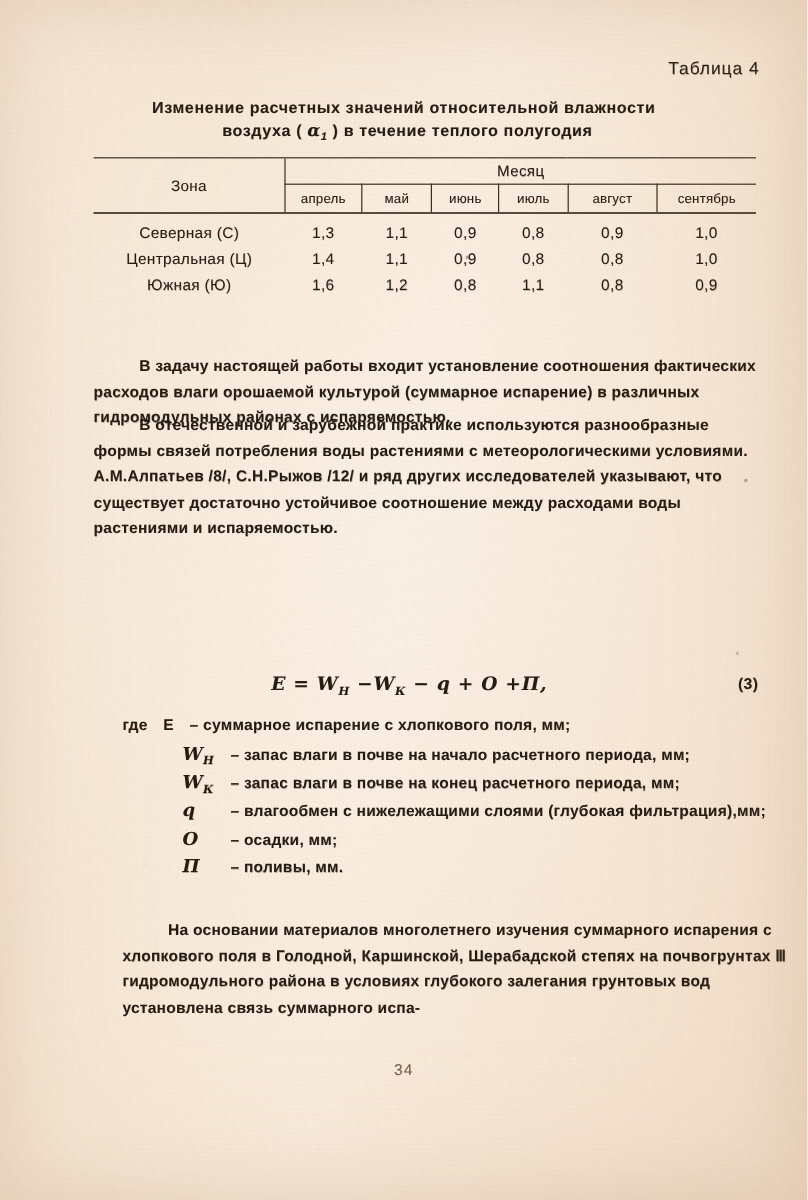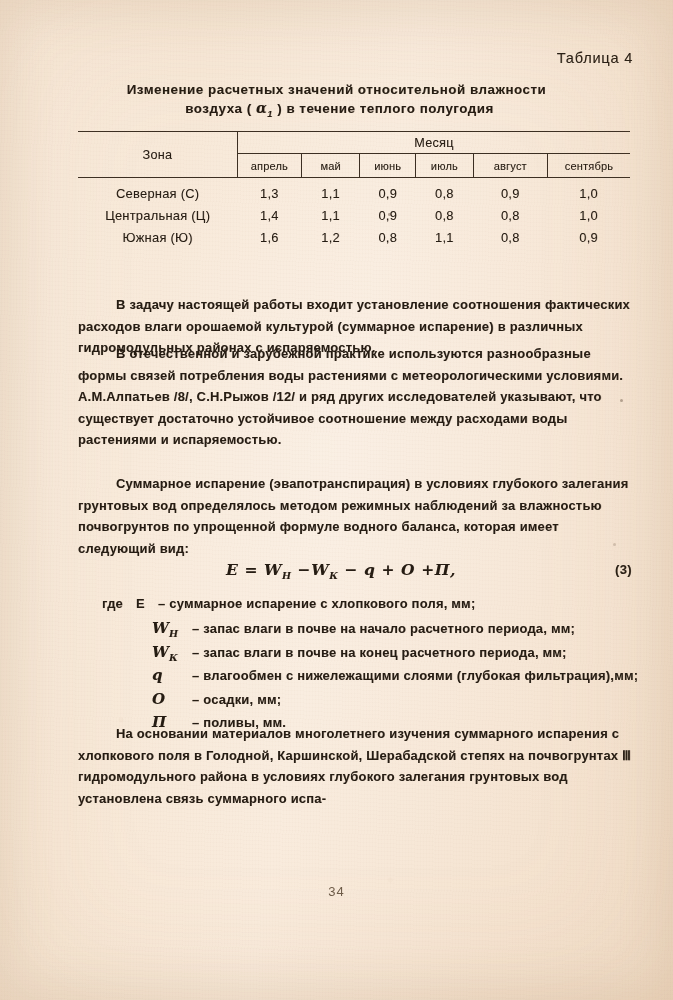--- a/index.html
+++ b/index.html
@@ -135,21 +135,21 @@
     white-space: normal;
     text-align: left;
     color: #241b12;
     text-shadow: 0.35px 0.25px 0 rgba(60,44,30,0.32);
   }
   .para .ind { display: inline-block; width: 38px; }
 
   #para-1 { top: 294px; }
   #para-2 { top: 343px; }
   #para-3 { top: 473px; }
-  #para-final { top: 723px; }
+  #para-final { top: 764px; margin-left: 24px; }
 
   
   #formula-row {
     position: absolute;
     left: 78px;
     top: 560px;
     width: 556px;
     height: 26px;
   }
   #formula {
@@ -291,21 +291,20 @@
         <td class="val">0,8</td>
         <td class="val">0,9</td>
       </tr>
     </tbody>
   </table>
 
   <div class="para" id="para-1"><span class="ind"></span><span>В задачу настоящей работы входит установление соотношения фактических расходов влаги орошаемой культурой (суммарное испарение) в различных гидромодульных районах с испаряемостью.</span></div>
 
   <div class="para" id="para-2"><span class="ind"></span><span>В отечественной и зарубежной практике используются разнообразные формы связей потребления воды растениями с метеорологическими условиями. А.М.Алпатьев /8/, С.Н.Рыжов /12/ и ряд других исследователей указывают, что существует достаточно устойчивое соотношение между расходами воды растениями и испаряемостью.</span></div>
 
-  <div class="para" id="para-3"><span class="ind"></span><span>Суммарное испарение (эвапотранспирация) в условиях глубокого залегания грунтовых вод определялось методом режимных наблюдений за влажностью почвогрунтов по упрощенной формуле водного баланса, которая имеет следующий вид:</span></div>
 
   <div id="formula-row">
     <div id="formula">
       <span>E&nbsp;=&nbsp;W<sub>Н</sub>&nbsp;−W<sub>К</sub>&nbsp;−&nbsp;q&nbsp;+&nbsp;О&nbsp;+П,</span>
     </div>
     <div class="ink" id="eq-number" style="position:absolute;">(3)</div>
   </div>
 
   <div id="where-block">
     <div class="where-line" id="where-line-0">

